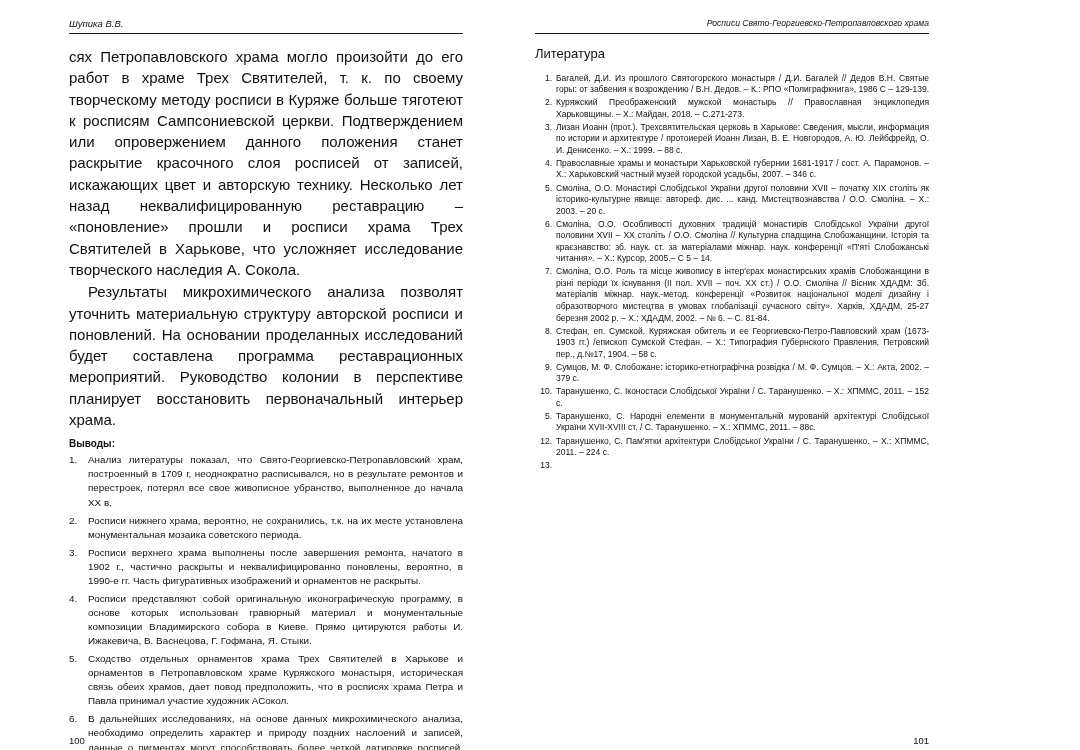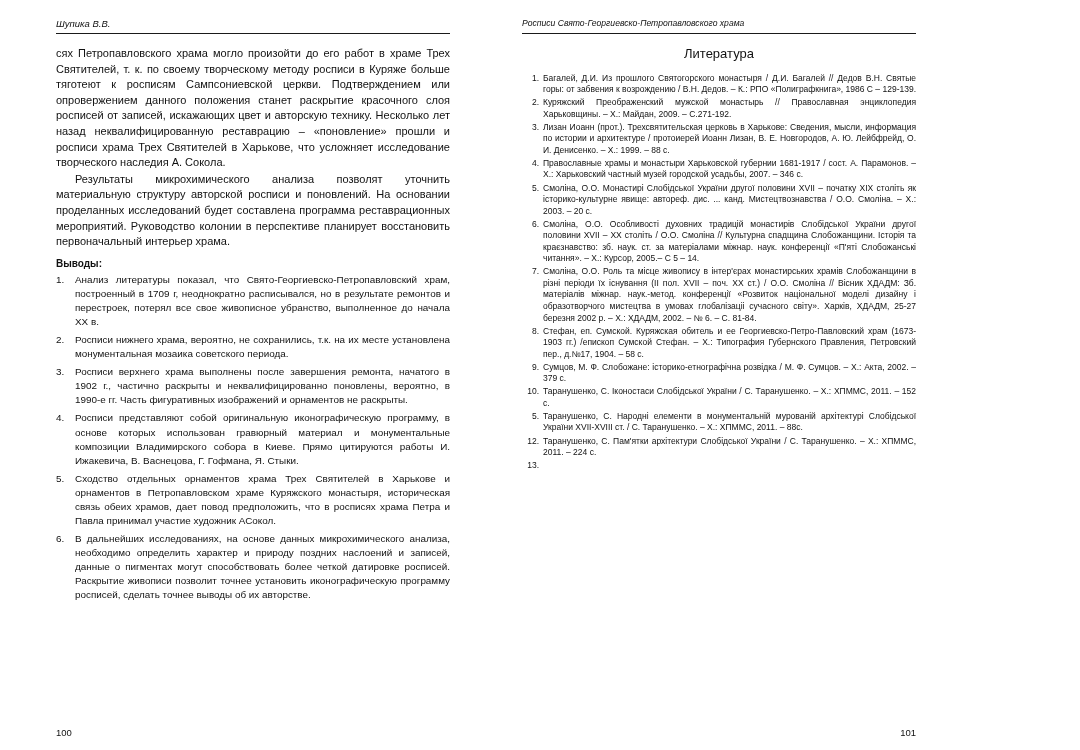--- a/index.html
+++ b/index.html
@@ -15,20 +15,21 @@
     font-family: "Liberation Sans", sans-serif;
     color: #111111;
     overflow: hidden;
     box-sizing: border-box;
   }
   .spread {
     display: flex;
     width: 972px;
     height: 750px;
     box-sizing: border-box;
+    margin-left: 13px;
   }
   .leaf {
     box-sizing: border-box;
     position: relative;
     height: 750px;
   }
   .leaf-left {
     width: 540px;
     padding: 18px 36px 0 56px;
   }
@@ -42,29 +43,30 @@
     font-style: italic;
     font-size: 9.5px;
     padding-bottom: 4px;
     border-bottom: 1px solid #1a1a1a;
     margin-bottom: 12px;
   }
   .runhead-right {
     font-style: italic;
     font-size: 8.6px;
     line-height: 1.35;
+    text-align: right;
     padding-bottom: 3px;
     border-bottom: 1px solid #1a1a1a;
     margin-bottom: 12px;
   }
   .runhead-right div { white-space: nowrap; }
 
   
   .body-text {
-    font-size: 11px;
+    font-size: 15px;
     line-height: 1.42;
     text-align: justify;
     text-justify: inter-word;
     hyphens: manual;
   }
   .body-text p {
     margin: 0 0 1px 0;
   }
   .p-indent { text-indent: 19px; }
 
@@ -91,21 +93,21 @@
   ol.concl > li .num {
     position: absolute;
     left: 0;
     top: 0;
     width: 15px;
     text-align: left;
   }
 
   
   .lit-title {
-    text-align: center;
+    text-align: left;
     font-size: 13px;
     margin: 8px 0 12px 0;
   }
   ol.refs {
     margin: 0;
     padding: 0;
     list-style: none;
     font-size: 8.5px;
     line-height: 1.36;
   }
@@ -119,21 +121,21 @@
     position: absolute;
     left: 0;
     top: 0;
     width: 17px;
     text-align: right;
   }
 
   
   .folio {
     position: absolute;
-    bottom: 12px;
+    bottom: 4px;
     font-size: 9.5px;
   }
   .folio-left { left: 56px; }
   .folio-right { right: 56px; }
 </style>
 </head>
 <body>
 
 <div class="page">
   <div class="spread">
@@ -185,21 +187,21 @@
 
       <div class="lit-title">Литература</div>
 
       <ol class="refs">
         <li>
           <span class="num">1.</span>
           <span>Багалей, Д.И.  Из  прошлого  Святогорского  монастыря  /  Д.И. Багалей // Дедов В.Н. Святые горы: от забвения к возрождению / В.Н. Дедов. – К.: РПО «Полиграфкнига», 1986 С – 129-139.</span>
         </li>
         <li>
           <span class="num">2.</span>
-          <span>Куряжский Преображенский мужской монастырь // Православная энциклопедия Харьковщины. – Х.: Майдан, 2009. – С.271-192.</span>
+          <span>Куряжский Преображенский мужской монастырь // Православная энциклопедия Харьковщины. – Х.: Майдан, 2018. – С.271-273.</span>
         </li>
         <li>
           <span class="num">3.</span>
           <span>Лизан Иоанн (прот.). Трехсвятительская церковь в Харькове: Сведения, мысли, информация по истории и архитектуре / протоиерей Иоанн Лизан, В. Е. Новгородов, А. Ю. Лейбфрейд, О. И. Денисенко. – Х.: 1999. – 88 с.</span>
         </li>
         <li>
           <span class="num">4.</span>
           <span>Православные храмы и монастыри Харьковской губернии 1681-1917 / сост. А. Парамонов. – Х.: Харьковский частный музей городской усадьбы, 2007. – 346 с.</span>
         </li>
         <li>

